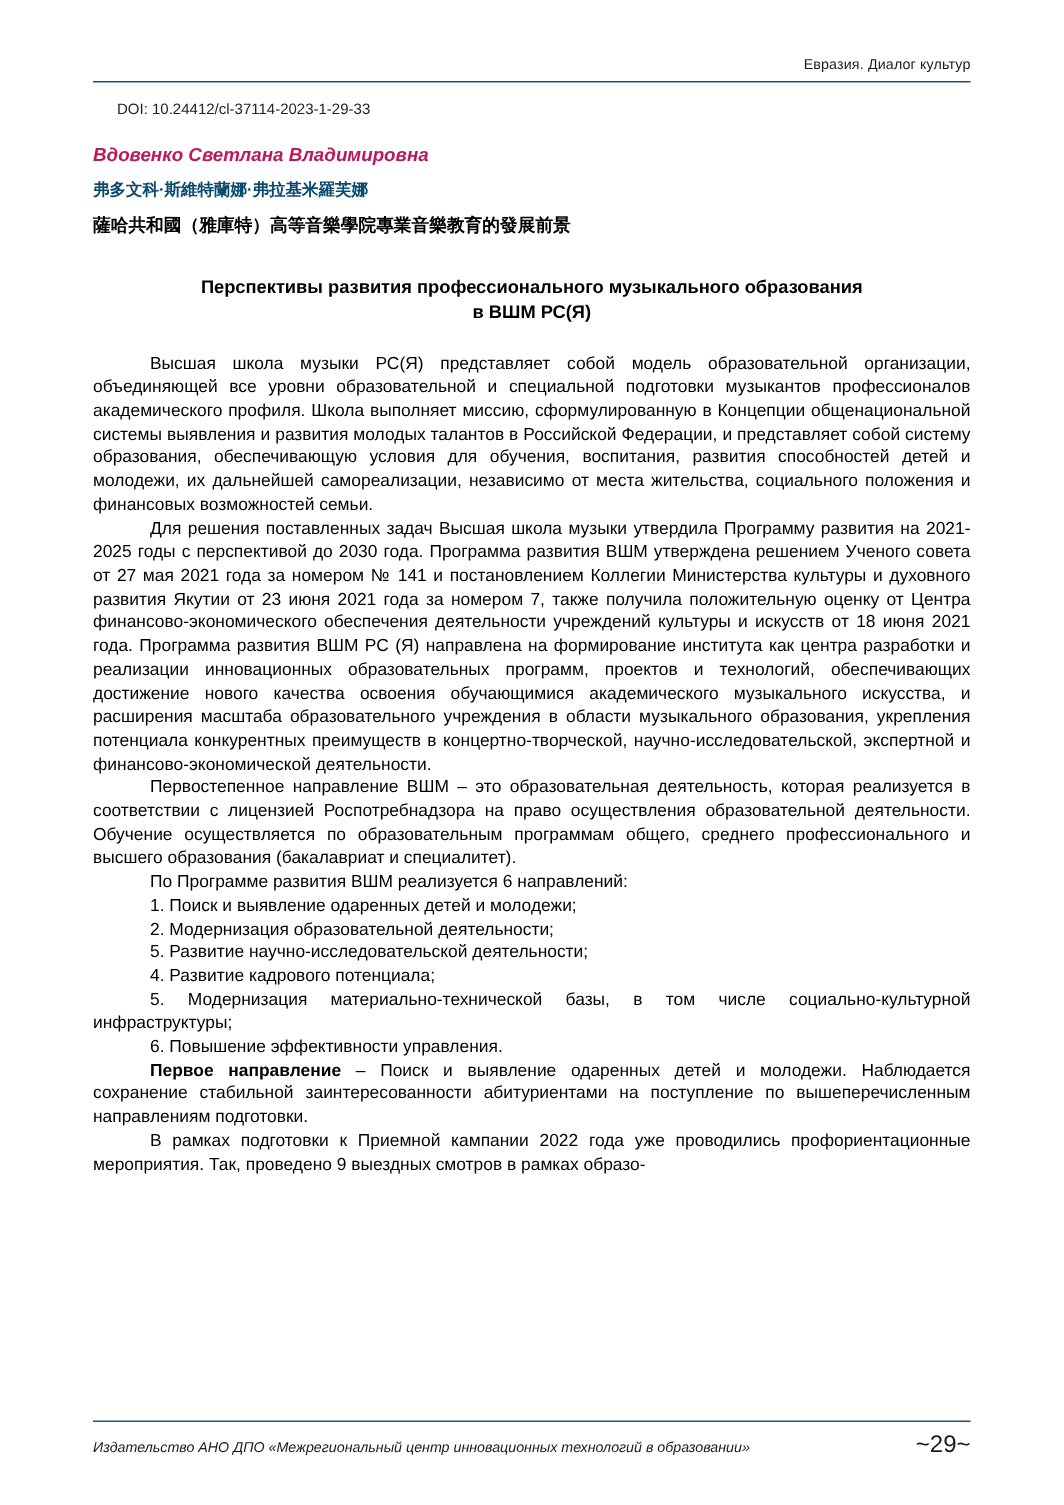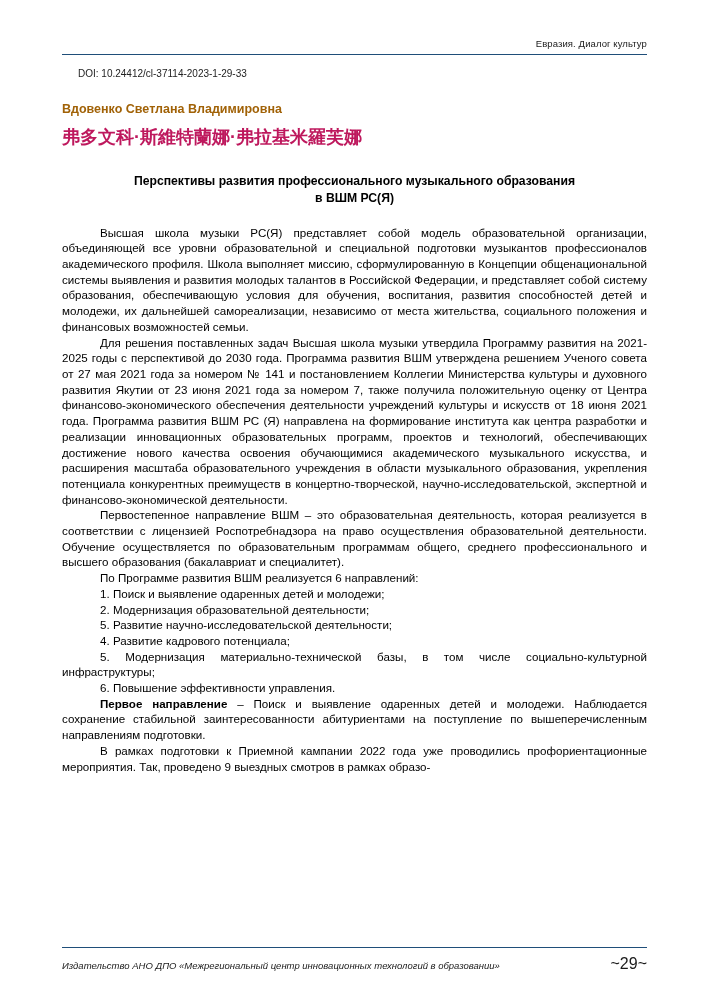--- a/index.html
+++ b/index.html
@@ -40,30 +40,31 @@
   
   .doi {
     margin-top: 13px;
     font-size: 10px;
     color: #222222;
     padding-left: 16px;
   }
 
   
   .author-ru {
-    margin-top: 23px;
+    margin-top: 17px;
     font-size: 12.5px;
     font-weight: bold;
-    color: #a16207;
+    color: #be185d;
+    font-style: italic;
   }
   .author-cn {
     margin-top: 9px;
-    font-size: 18px;
+    font-size: 11px;
     font-weight: bold;
-    color: #be185d;
+    color: #0c4a6e;
   }
   .affil-cn {
     margin-top: 12px;
     font-size: 11.5px;
     color: #111;
   }
   .affil-ru {
     margin-top: 5px;
     font-size: 11.5px;
     color: #111;
@@ -138,20 +139,21 @@
 
   <div class="runhead">Евразия. Диалог культур</div>
   <div class="rule-top"></div>
 
   <div class="doi">DOI: 10.24412/cl-37114-2023-1-29-33</div>
 
   <div class="author-ru">Вдовенко Светлана Владимировна</div>
   <div class="author-cn">弗多文科·斯維特蘭娜·弗拉基米羅芙娜</div>
 
 
+  <div class="title-cn">薩哈共和國（雅庫特）高等音樂學院專業音樂教育的發展前景</div>
 
   <div class="art-title">
     <div>Перспективы развития профессионального музыкального образования</div>
     <div>в ВШМ РС(Я)</div>
   </div>
 
   <div class="body">
     <p>Высшая школа музыки РС(Я) представляет собой модель образовательной организации, объединяющей все уровни образовательной и специальной подготовки музыкантов профессионалов академического профиля. Школа выполняет миссию, сформулированную в Концепции общенациональной системы выявления и развития молодых талантов в Российской Федерации, и представляет собой систему образования, обеспечивающую условия для обучения, воспитания, развития способностей детей и молодежи, их дальнейшей самореализации, независимо от места жительства, социального положения и финансовых возможностей семьи.</p>
     <p>Для решения поставленных задач Высшая школа музыки утвердила Программу развития на 2021-2025 годы с перспективой до 2030 года. Программа развития ВШМ утверждена решением Ученого совета от 27 мая 2021 года за номером № 141 и постановлением Коллегии Министерства культуры и духовного развития Якутии от 23 июня 2021 года за номером 7, также получила положительную оценку от Центра финансово-экономического обеспечения деятельности учреждений культуры и искусств от 18 июня 2021 года. Программа развития ВШМ РС (Я) направлена на формирование института как центра разработки и реализации инновационных образовательных программ, проектов и технологий, обеспечивающих достижение нового качества освоения обучающимися академического музыкального искусства, и расширения масштаба образовательного учреждения в области музыкального образования, укрепления потенциала конкурентных преимуществ в концертно-творческой, научно-исследовательской, экспертной и финансово-экономической деятельности.</p>
     <p>Первостепенное направление ВШМ – это образовательная деятельность, которая реализуется в соответствии с лицензией Роспотребнадзора на право осуществления образовательной деятельности. Обучение осуществляется по образовательным программам общего, среднего профессионального и высшего образования (бакалавриат и специалитет).</p>

